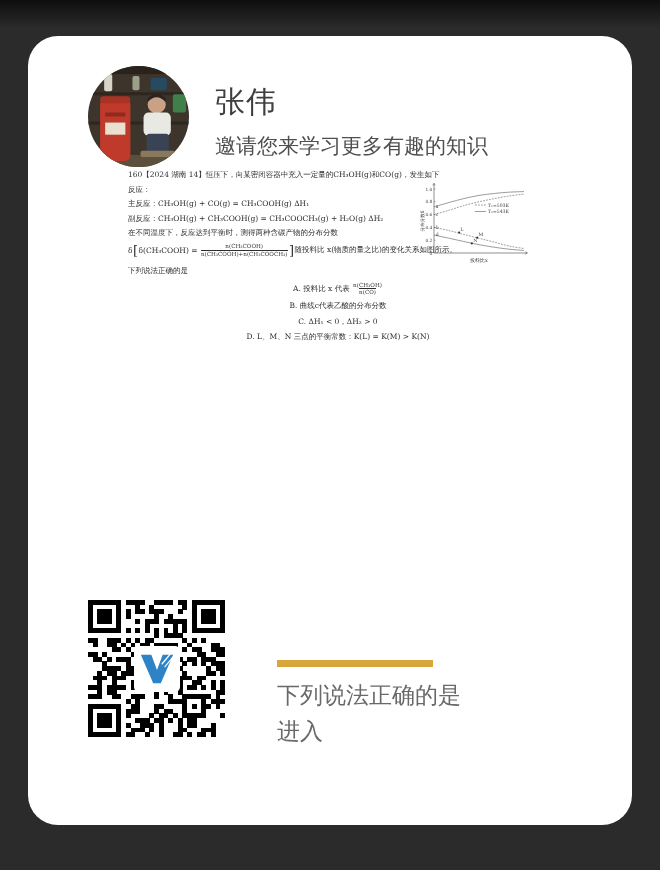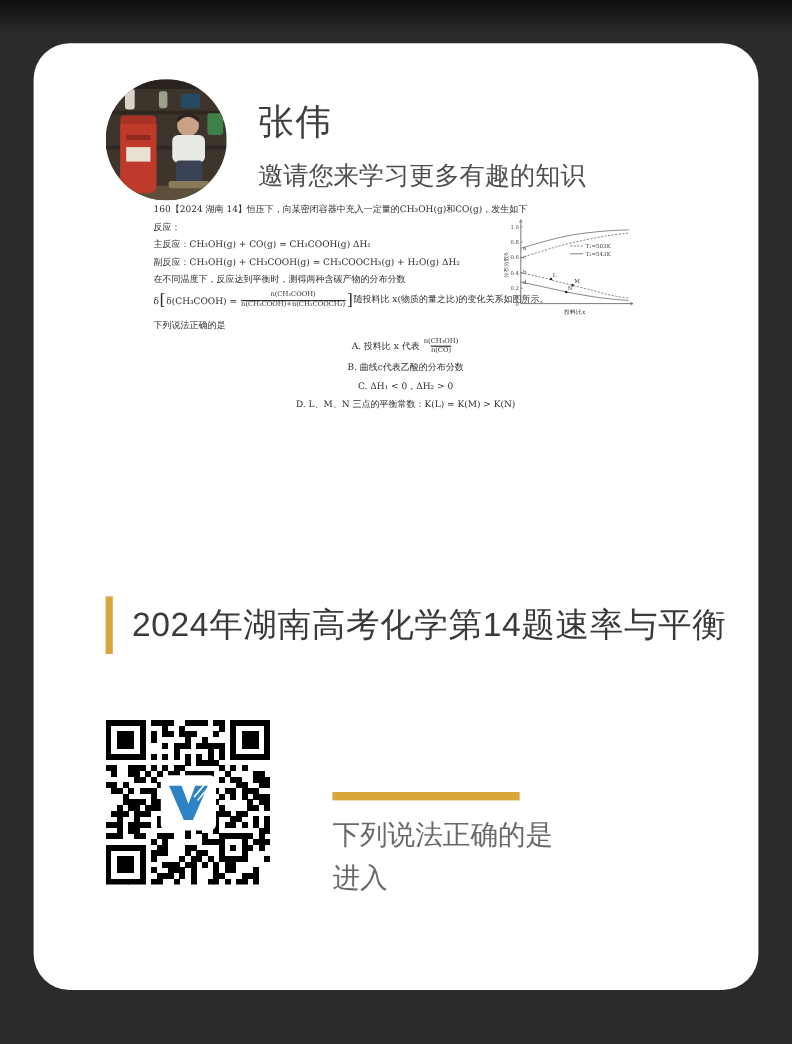--- a/index.html
+++ b/index.html
@@ -134,24 +134,20 @@
           <rect x="50.9" y="66.5" width="1.8" height="1.8" fill="#222"></rect>
           <text x="53.199999999999996" y="66" font-size="4.6" fill="#3c3c3c" font-family="DejaVu Serif, serif">N</text>
           <line x1="55" y1="29" x2="66" y2="29" stroke="#4a4a4a" stroke-width="0.55" stroke-dasharray="1.8,1.2"></line>
           <text x="68" y="30.6" font-size="4.6" fill="#3c3c3c" font-family="DejaVu Serif, serif">T₁=503K</text>
           <line x1="55" y1="35.5" x2="66" y2="35.5" stroke="#4a4a4a" stroke-width="0.55"></line>
           <text x="68" y="37.1" font-size="4.6" fill="#3c3c3c" font-family="DejaVu Serif, serif">T₂=543K</text>
         </svg>
     </div>
   </div>
 
-  <div class="abs title-row">
-    <div class="accent-bar"></div>
-    <div class="page-title">2024年湖南高考化学第14题速率与平衡</div>
-  </div>
 
   <div class="abs qr-wrap">
     <svg id="qr" class="qr" viewBox="0 0 29 29">
         <rect x="0" y="0" width="1.04" height="1.04" fill="#000"></rect>
         <rect x="1" y="0" width="1.04" height="1.04" fill="#000"></rect>
         <rect x="2" y="0" width="1.04" height="1.04" fill="#000"></rect>
         <rect x="3" y="0" width="1.04" height="1.04" fill="#000"></rect>
         <rect x="4" y="0" width="1.04" height="1.04" fill="#000"></rect>
         <rect x="5" y="0" width="1.04" height="1.04" fill="#000"></rect>
         <rect x="6" y="0" width="1.04" height="1.04" fill="#000"></rect>

